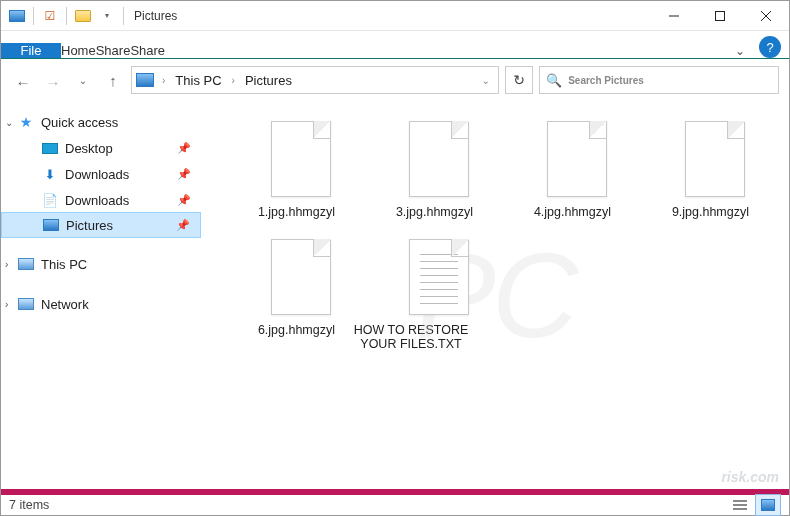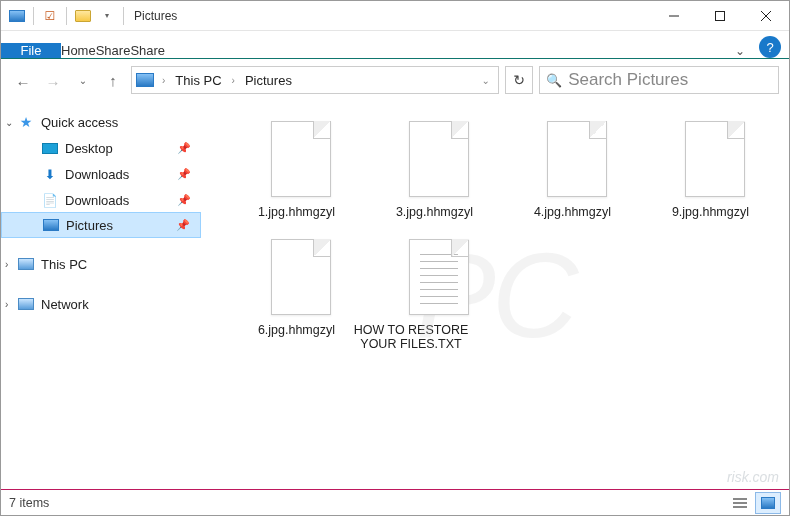--- a/index.html
+++ b/index.html
@@ -29,21 +29,21 @@
 .navbtn { width:24px; height:24px; display:flex; align-items:center; justify-content:center; color:#666; font-size:15px; }
 .navbtn.disabled { color:#bbb; }
 .crumbbox { flex:1; height:28px; border:1px solid #ccc; display:flex; align-items:center; gap:4px; padding:0 4px; }
 .crumbbox .pcicon { width:18px; height:14px; background:linear-gradient(#85c1f5,#2a7ac5); border:1px solid #2a7ac5; }
 .crumbbox .crumb { font-size:13px; color:#222; padding:0 2px; }
 .crumbbox .chev { color:#888; font-size:10px; padding:0 4px; }
 .crumbbox .csp { flex:1; }
 .refbtn { width:28px; height:28px; border:1px solid #ccc; display:flex; align-items:center; justify-content:center; font-size:14px; color:#444;}
 .searchbox { width:240px; height:28px; border:1px solid #ccc; display:flex; align-items:center; padding:0 6px; gap:6px; color:#888; }
 .searchbox .sicon { font-size:13px; color:#666;}
-.searchbox .sph { font-size:17px; }
+.searchbox .sph { font-size:10px;font-weight:bold; }
 
 
 .body { flex:1; display:flex; min-height:0; }
 .side { width:200px; border-right:none; padding:8px 0; font-size:13px; color:#222; }
 .sitem { display:flex; align-items:center; height:26px; padding-left:16px; gap:6px; position:relative;}
 .sitem.child { padding-left:40px; }
 .sitem .exp { position:absolute; left:4px; font-size:10px; color:#555;}
 .sitem.child.sel { background:#cce8ff; border:1px solid #99d1ff; margin:-1px 0;}
 .pin { margin-left:auto; margin-right:10px; color:#888; font-size:11px;}
 .sicon2 { width:18px; display:flex; justify-content:center;}
@@ -54,24 +54,24 @@
 .content { flex:1; overflow:auto; padding:12px 8px; position:relative; }
 .grid { display:flex; flex-wrap:wrap; gap:6px 10px; align-content:flex-start; }
 .file-item { width:128px; display:flex; flex-direction:column; align-items:flex-end; text-align:center; font-size:12.5px; color:#222; padding:6px 2px;}
 .file-icon { width:68px; height:80px; position:relative; margin-bottom:6px;}
 .file-icon .sheet { width:60px; height:76px; background:#fff; border:1px solid #c8c8c8; position:absolute; left:4px; top:2px; box-shadow:0 1px 2px rgba(0,0,0,.08);}
 .file-icon .fold { position:absolute; right:4px; top:2px; width:18px; height:18px; background:linear-gradient(135deg,#eee 50%, transparent 50%); border-left:1px solid #c8c8c8; border-bottom:1px solid #c8c8c8;}
 .file-icon.txt .sheet::after { content:""; position:absolute; left:10px; right:10px; top:14px; bottom:10px; background:repeating-linear-gradient(#bbb 0 1px, transparent 1px 7px);}
 
 
 .wm { position:absolute; left:50%; top:50%; transform:translate(-50%,-50%) scale(1); font-size:120px; font-weight:300; color:rgba(200,200,200,.22); letter-spacing:-4px; pointer-events:none; font-style:italic;}
-.wm2 { position:absolute; right:10px; bottom:4px; font-size:14px; font-style:italic; font-weight:400; color:rgba(150,160,170,.35); pointer-events:none;}
-
-
-.status { height:26px; border-top:1px solid #be185d; display:flex; align-items:center; padding:0 8px; font-size:12.5px; color:#444;}
+.wm2 { position:absolute; right:10px; bottom:4px; font-size:14px; font-style:italic; font-weight:700; color:rgba(150,160,170,.35); pointer-events:none;}
+
+
+.status { height:26px; border-top:6px solid #be185d; display:flex; align-items:center; padding:0 8px; font-size:12.5px; color:#444;}
 .status .sp { flex:1;}
 .viewbtn { width:26px; height:22px; border:1px solid transparent; display:flex; align-items:center; justify-content:center; margin-left:2px;}
 .viewbtn.active { border-color:#8cb9e8; background:#dceeff;}
 .vlines { display:flex; flex-direction:column; gap:2px;}
 .vlines div{ width:14px; height:2px; background:#888;}
 .vgrid { width:14px; height:12px; background:linear-gradient(#85c1f5,#2a7ac5); border:1px solid #2a7ac5;}
 </style>
 </head>
 <body>
 

